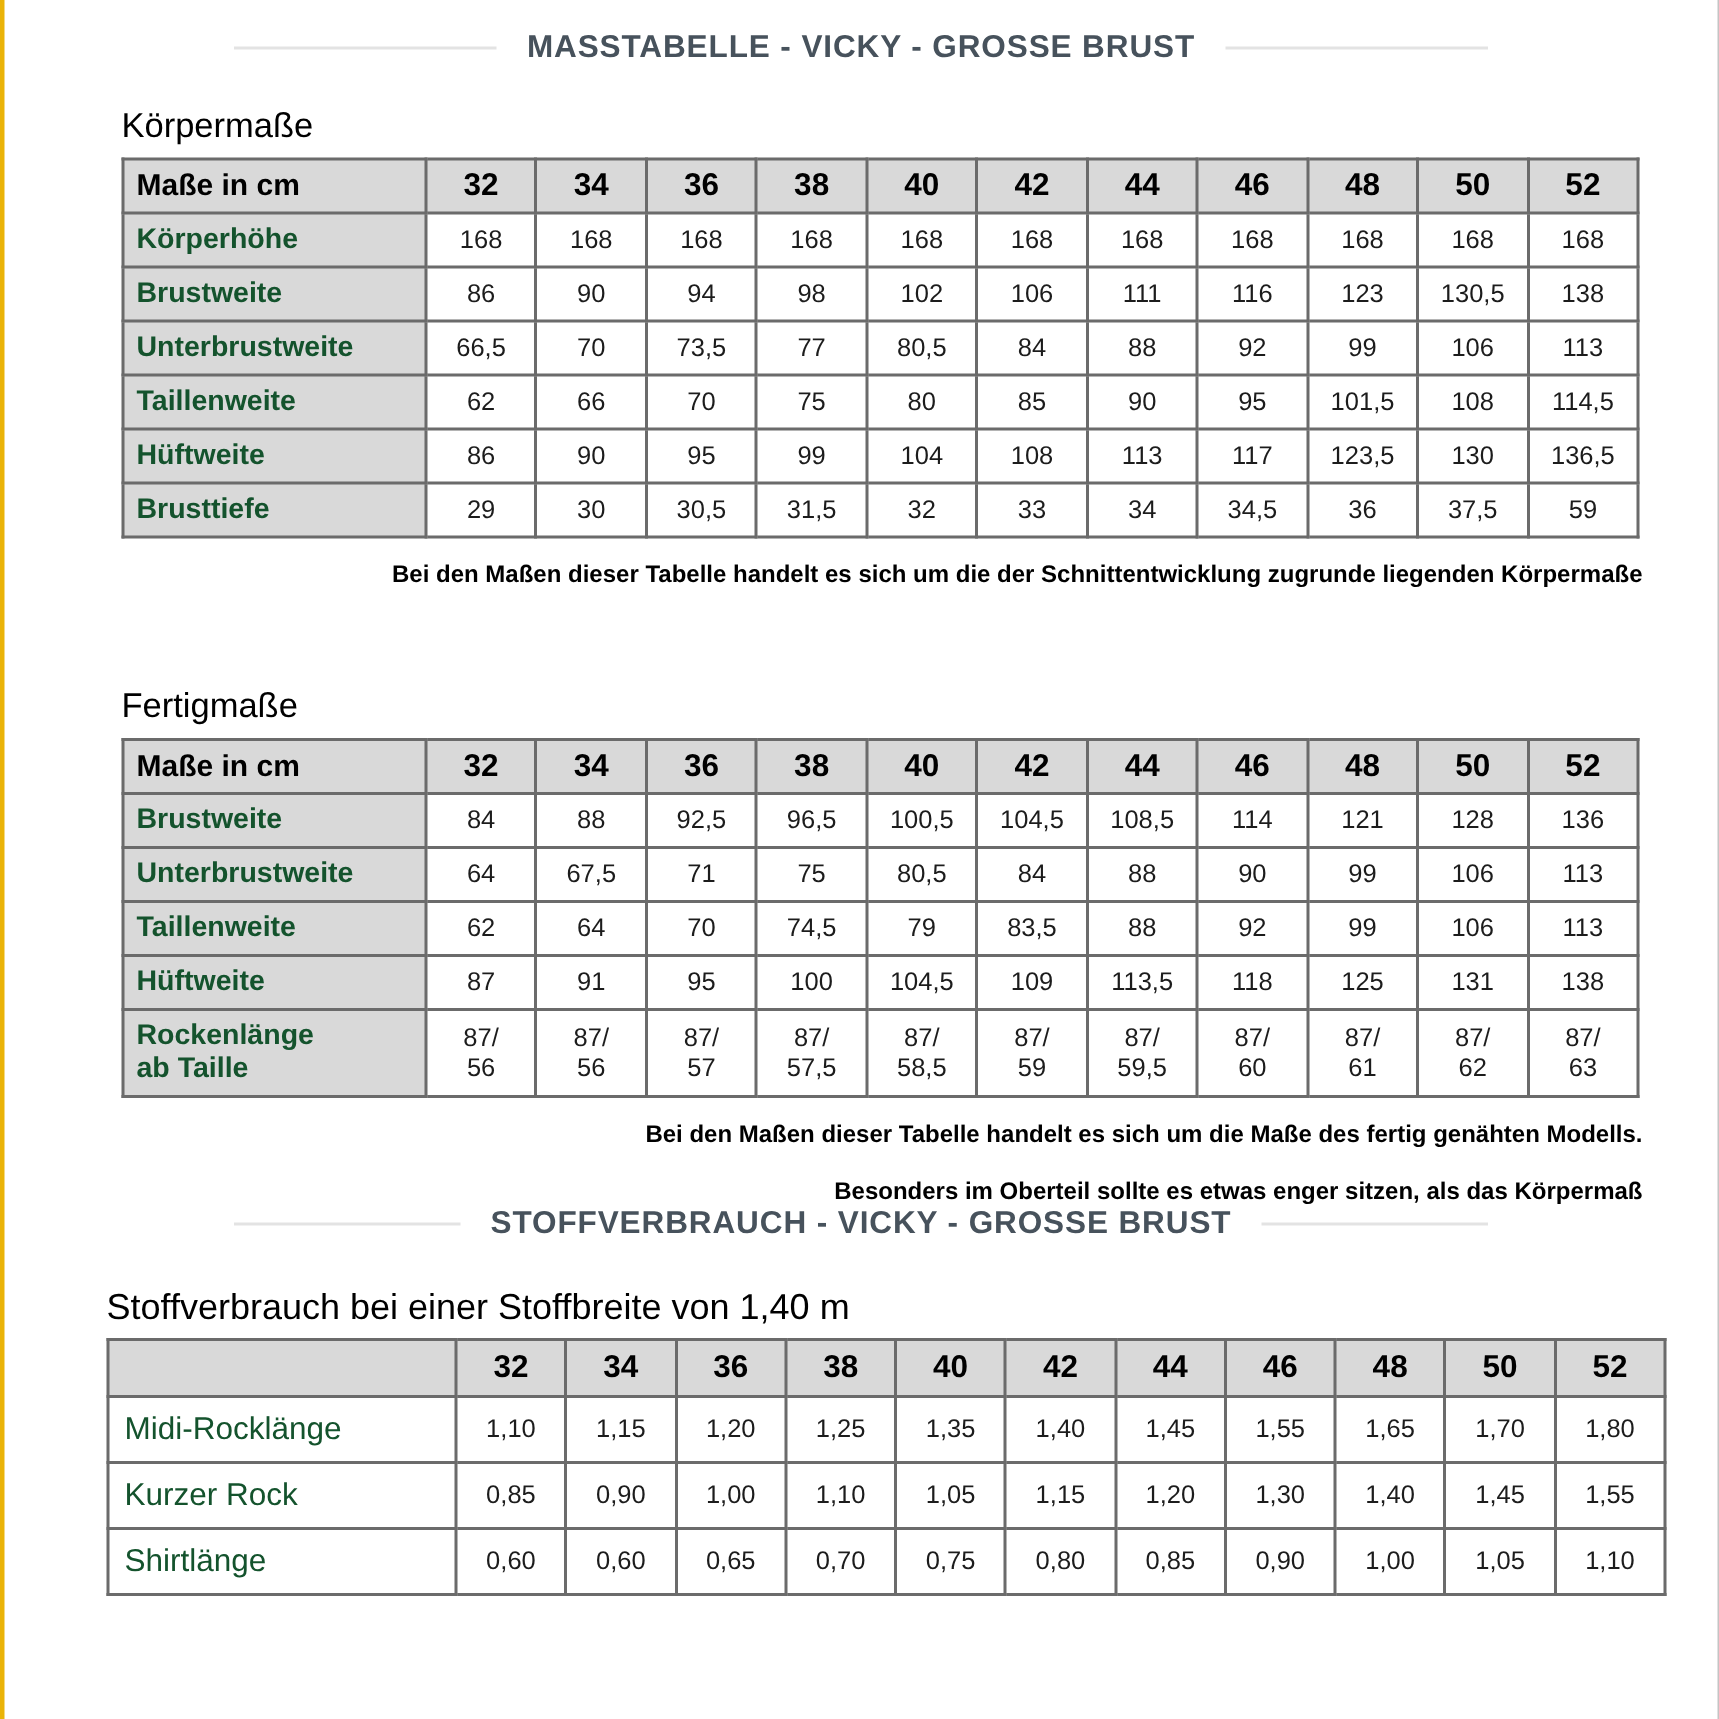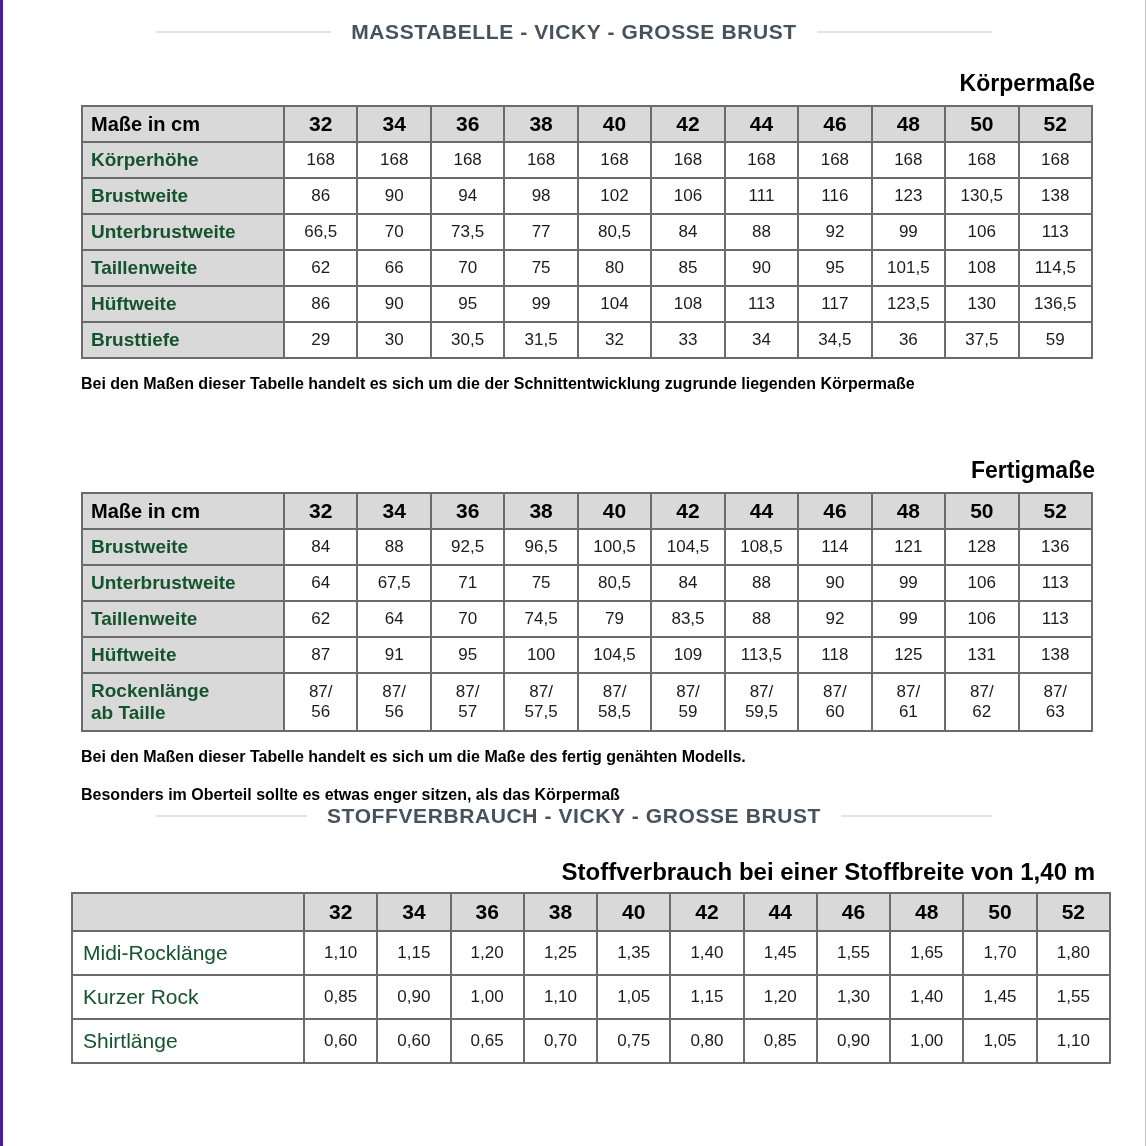--- a/index.html
+++ b/index.html
@@ -6,21 +6,21 @@
   html, body { margin: 0; padding: 0; background: #ffffff; }
   body {
     font-family: "Liberation Sans", sans-serif;
     color: #000000;
     width: 1146px;
   }
   .page {
     width: 1146px;
     height: 1146px;
     background: #ffffff;
-    border-left: 3px solid #4c1d95;
+    border-left: 3px solid #eab308;
     border-right: 1px solid #c4c4c4;
     overflow: hidden;
   }
   
   .section-title-row {
     display: flex;
     align-items: center;
     width: 836px;
     margin: 0 auto;
     gap: 20px;
@@ -30,24 +30,23 @@
   .section-title {
     color: #47525c;
     font-size: 21px;
     font-weight: 600;
     letter-spacing: 0.6px;
     white-space: nowrap;
   }
   .content { padding: 0 50px 0 78px; }
   .table-heading {
     font-size: 23px;
-    font-weight: bold;
+    font-weight: normal;
     margin: 26px 0 8px 0;
     color: #000;
-    text-align: right;
   }
   .table-heading.big { font-size: 24px; margin: 30px 0 6px -10px; }
 
   table {
     border-collapse: collapse;
     table-layout: fixed;
     width: 1012px;
   }
   th, td { border: 2px solid #6b6b6b; }
   thead th {
@@ -80,20 +79,21 @@
     white-space: pre-line;
     background: #ffffff;
   }
   .measure .label-col { width: 202px; }
 
   .note {
     font-weight: bold;
     font-size: 16px;
     margin: 16px 0 0 0;
     color: #000;
+    text-align: right;
   }
   .note.second { margin-top: 20px; }
 
   .section2 { }
 
   table.usage { width: 1040px; margin-left: -10px; }
   table.usage .label-col { width: 232px; }
   table.usage tbody th.label-col {
     background: #ffffff;
     font-weight: normal;

